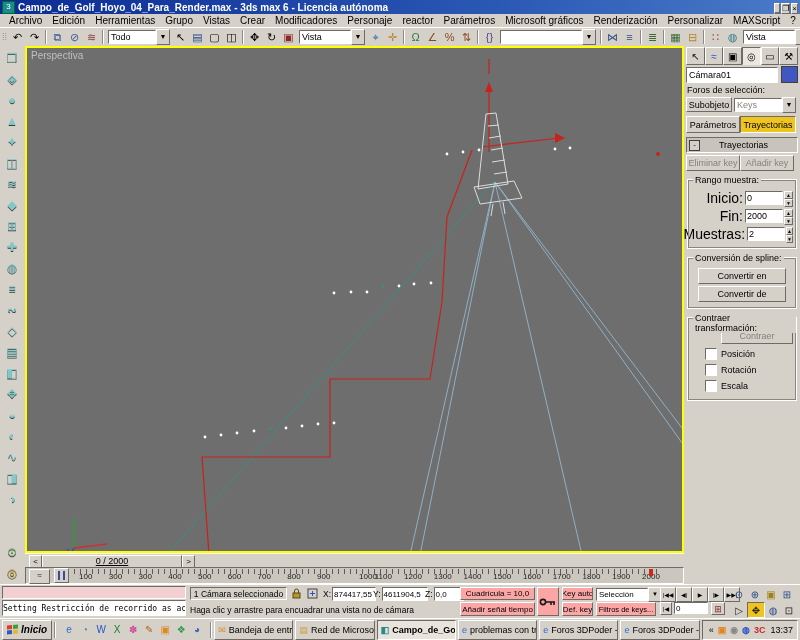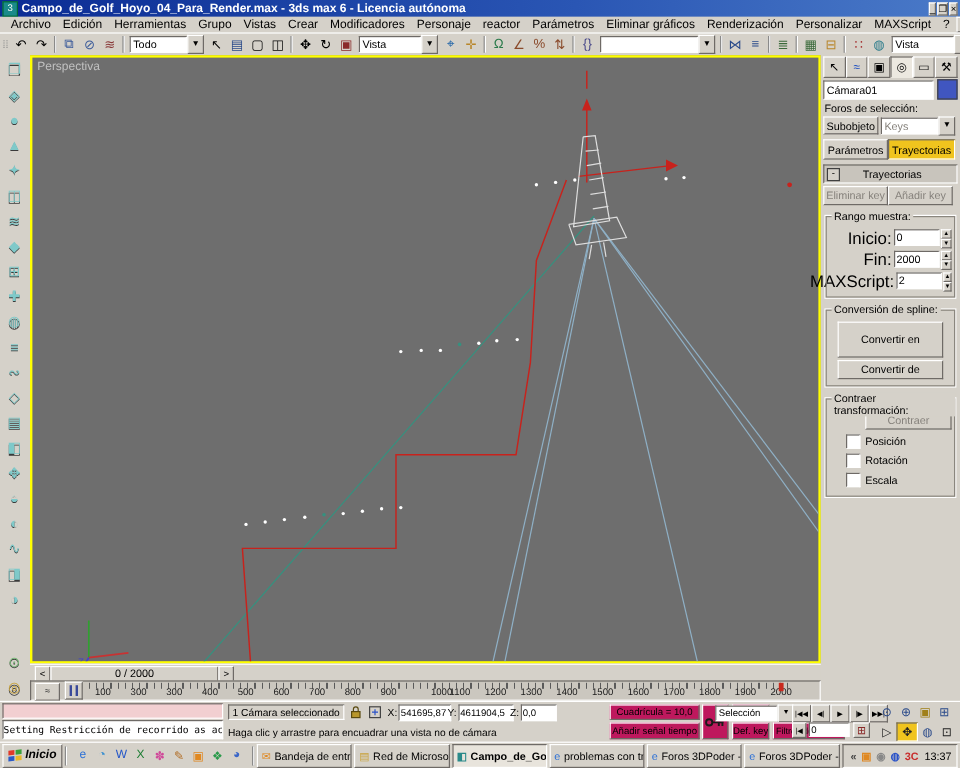--- a/index.html
+++ b/index.html
@@ -51,39 +51,39 @@
   .sp-label{font-size:14px;margin-right:2px;}
   .sp-field{width:34px;height:12px;background:#fff;border:1px solid;border-color:#6e6a66 #fff #fff #6e6a66;font-size:9px;padding:0 1px;font-family:"Liberation Sans",sans-serif;}
   .spin{width:9px;height:14px;display:flex;flex-direction:column;margin-left:1px;}
   .spin span{flex:1;font-size:5px;line-height:6px;text-align:center;background:#d5d1c9;border:1px solid;border-color:#fff #6e6a66 #6e6a66 #fff;}
   .chk-row{display:flex;align-items:center;margin:4px 0 4px 14px;}
   .chk{width:10px;height:10px;background:#fff;border:1px solid;border-color:#6e6a66 #fff #fff #6e6a66;margin-right:4px;}
   .chk-label{font-size:9px;}
   
   .timesliderrow{position:absolute;left:25px;top:553px;width:659px;height:14px;background:#d5d1c9;border-top:1px solid #fff;}
   .ts-arrow{position:absolute;top:1px;width:11px;height:12px;font-size:8px;line-height:11px;text-align:center;}
-  .ts-btn{position:absolute;left:17px;top:1px;width:138px;height:12px;text-align:center;font-size:9px;line-height:11px;}
+  .ts-btn{position:absolute;left:17px;top:1px;width:138px;height:12px;text-align:center;font-size:9px;line-height:11px;text-decoration:underline;}
   .trackbar{position:absolute;left:25px;top:567px;width:659px;height:17px;background:#cbc7bf;border:1px solid;border-color:#6e6a66 #fff #fff #6e6a66;box-sizing:border-box;}
   .mce-btn{position:absolute;left:3px;top:1px;width:19px;height:13px;font-size:8px;line-height:12px;text-align:center;color:#333;}
   .ruler{position:absolute;left:25px;top:0;width:630px;height:15px;}
   .ruler-ticks{position:absolute;left:5px;top:1px;width:605px;height:5px;background:repeating-linear-gradient(90deg,#5a5a5a 0 1px,transparent 1px 6px);}
   .ruler-num{position:absolute;top:4px;transform:translateX(-50%);font-size:8px;color:#1a1a1a;}
   .ts-handle{position:absolute;left:3px;top:0;width:15px;height:15px;background:#d5d1c9;border:1px solid;border-color:#fff #6e6a66 #6e6a66 #fff;box-sizing:border-box;}
   .ts-handle i{display:block;width:2px;height:9px;background:#3a4a9a;position:absolute;top:2px;}
   .key-mark{position:absolute;top:1px;width:4px;height:7px;background:#c82a1e;}
   
   .statusbar{position:absolute;left:0;top:584px;width:800px;height:34px;background:#d5d1c9;border-top:1px solid #fff;}
   .sb{position:absolute;box-sizing:border-box;display:flex;align-items:center;}
   .listener-pink{left:2px;top:1px;width:184px;height:13px;background:#f2cfd1;border:1px solid;border-color:#6e6a66 #fff #fff #6e6a66;}
   .listener-white{left:2px;top:15px;width:184px;height:16px;background:#fff;border:1px solid;border-color:#6e6a66 #fff #fff #6e6a66;font-family:"DejaVu Sans Mono",monospace;font-size:8px;white-space:nowrap;overflow:hidden;}
   .sel-status{left:190px;top:2px;width:97px;height:13px;border:1px solid;border-color:#6e6a66 #fff #fff #6e6a66;font-size:8.5px;justify-content:center;}
   .prompt{left:190px;top:18px;width:266px;height:13px;font-size:8.5px;white-space:nowrap;overflow:hidden;}
   .coordlab{font-size:8.5px;margin:0 1px 0 3px;}
   .coordfield{height:12px;background:#fff;border:1px solid;border-color:#6e6a66 #fff #fff #6e6a66;font-size:8px;display:flex;align-items:center;padding:0 1px;overflow:hidden;}
-  .sb-btn{border:1px solid;border-color:#fff #6e6a66 #6e6a66 #fff;background:#be185d;justify-content:center;font-size:8px;white-space:nowrap;overflow:hidden;margin-left:48px;}
+  .sb-btn{border:1px solid;border-color:#fff #6e6a66 #6e6a66 #fff;background:#fca5a5;justify-content:center;font-size:8px;white-space:nowrap;overflow:hidden;}
   .pb-btn{width:14px;height:13px;border:1px solid;border-color:#fff #6e6a66 #6e6a66 #fff;background:#d5d1c9;display:flex;align-items:center;justify-content:center;font-size:6px;flex:0 0 auto;}
   .nav-ic{width:16px;height:14px;display:flex;align-items:center;justify-content:center;font-size:10px;flex:0 0 auto;}
   .nav-ic.active{background:#f0c41e;border:1px solid;border-color:#6e6a66 #fff #fff #6e6a66;}
   
   .taskbar{position:absolute;left:0;top:618px;width:800px;height:22px;background:#d5d1c9;border-top:1px solid #fff;display:flex;align-items:center;padding:0 2px;box-sizing:border-box;}
   .start-btn{height:18px;display:flex;align-items:center;padding:0 4px;font-weight:bold;font-size:10px;font-style:italic;flex:0 0 auto;}
   .flag{display:inline-grid;grid-template-columns:5px 5px;grid-template-rows:4px 4px;gap:1px;margin-right:3px;transform:skewY(-6deg);}
   .flag i{display:block;}
   .ql{display:flex;align-items:center;margin:0 3px;flex:0 0 auto;}
   .ql-ic{width:16px;height:16px;display:flex;align-items:center;justify-content:center;font-size:10px;flex:0 0 auto;}
@@ -110,21 +110,21 @@
       <span class="menu-item">Archivo</span>
       <span class="menu-item">Edición</span>
       <span class="menu-item">Herramientas</span>
       <span class="menu-item">Grupo</span>
       <span class="menu-item">Vistas</span>
       <span class="menu-item">Crear</span>
       <span class="menu-item">Modificadores</span>
       <span class="menu-item">Personaje</span>
       <span class="menu-item">reactor</span>
       <span class="menu-item">Parámetros</span>
-      <span class="menu-item">Eliminar gráficos</span>
+      <span class="menu-item">Microsoft gráficos</span>
       <span class="menu-item">Renderización</span>
       <span class="menu-item">Personalizar</span>
       <span class="menu-item">MAXScript</span>
       <span class="menu-item">?</span>
       <span class="mdi">
         <span class="winbtn raised">─</span>
       </span>
     </div>
 
   <div class="toolbar">
@@ -308,33 +308,33 @@
           </div>
           <div class="sp-row">
             <span class="sp-label">Fin:</span>
             <input class="sp-field" value="2000" style="">
             <span class="spin">
               <span>▲</span>
               <span>▼</span>
             </span>
           </div>
           <div class="sp-row">
-            <span class="sp-label">MAXScript:</span>
+            <span class="sp-label">Muestras:</span>
             <input class="sp-field" value="2" style="">
             <span class="spin">
               <span>▲</span>
               <span>▼</span>
             </span>
           </div>
         </div>
     </div>
     <div class="group">
       <span class="gtitle">Conversión de spline:</span>
       <div class="cp-row" style="justify-content:center">
-          <span class="btn" style="width:88px;height:30px">Convertir en</span>
+          <span class="btn" style="width:88px;height:16px">Convertir en</span>
         </div>
       <div class="cp-row" style="justify-content:center">
           <span class="btn" style="width:88px;height:16px">Convertir de</span>
         </div>
     </div>
     <div class="group">
       <span class="gtitle">Contraer transformación:</span>
       <div class="cp-row" style="justify-content:flex-end">
           <span class="btn disabled" style="width:72px;height:16px">Contraer</span>
         </div>
@@ -404,21 +404,21 @@
         </svg>
     </div>
     <div class="sb" style="left:306px;top:2px">
       <svg width="13" height="13" viewBox="0 0 13 13">
           <rect x="2" y="2" width="9" height="9" fill="#d5d1c9" stroke="#444"></rect>
           <path d="M6.5 4v5M4 6.5h5" stroke="#2a52c8"></path>
         </svg>
     </div>
     <div class="sb" style="left:320px;top:2px">
       <span class="coordlab">X:</span>
-      <span class="coordfield" style="width:40px">541695,87</span>
+      <span class="coordfield" style="width:40px">874417,55</span>
     </div>
     <div class="sb" style="left:370px;top:2px">
       <span class="coordlab">Y:</span>
       <span class="coordfield" style="width:42px">4611904,5</span>
     </div>
     <div class="sb" style="left:422px;top:2px">
       <span class="coordlab">Z:</span>
       <span class="coordfield" style="width:26px">0,0</span>
     </div>
     <div class="sb sb-btn" style="left:460px;top:2px;width:75px;height:13px">Cuadrícula = 10,0</div>

